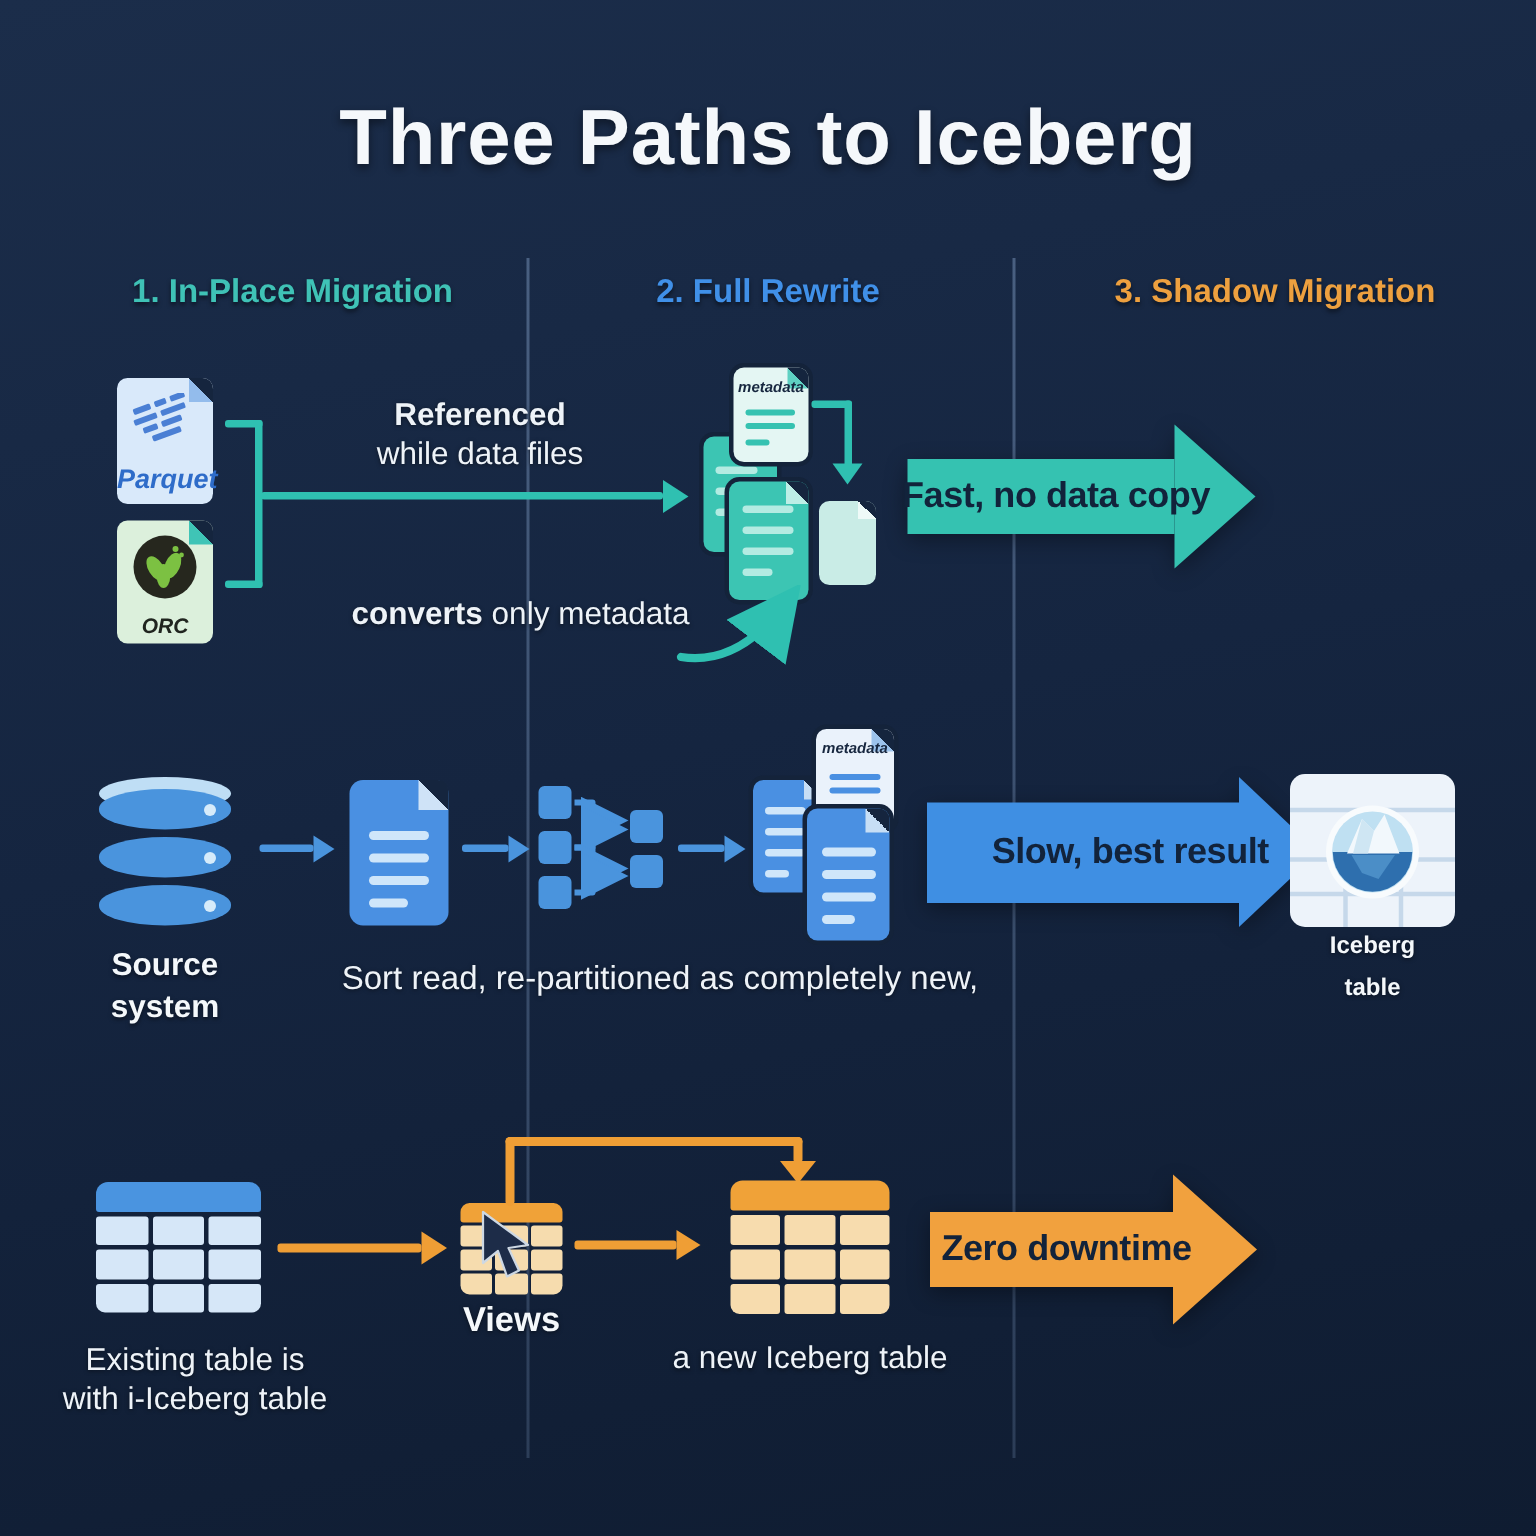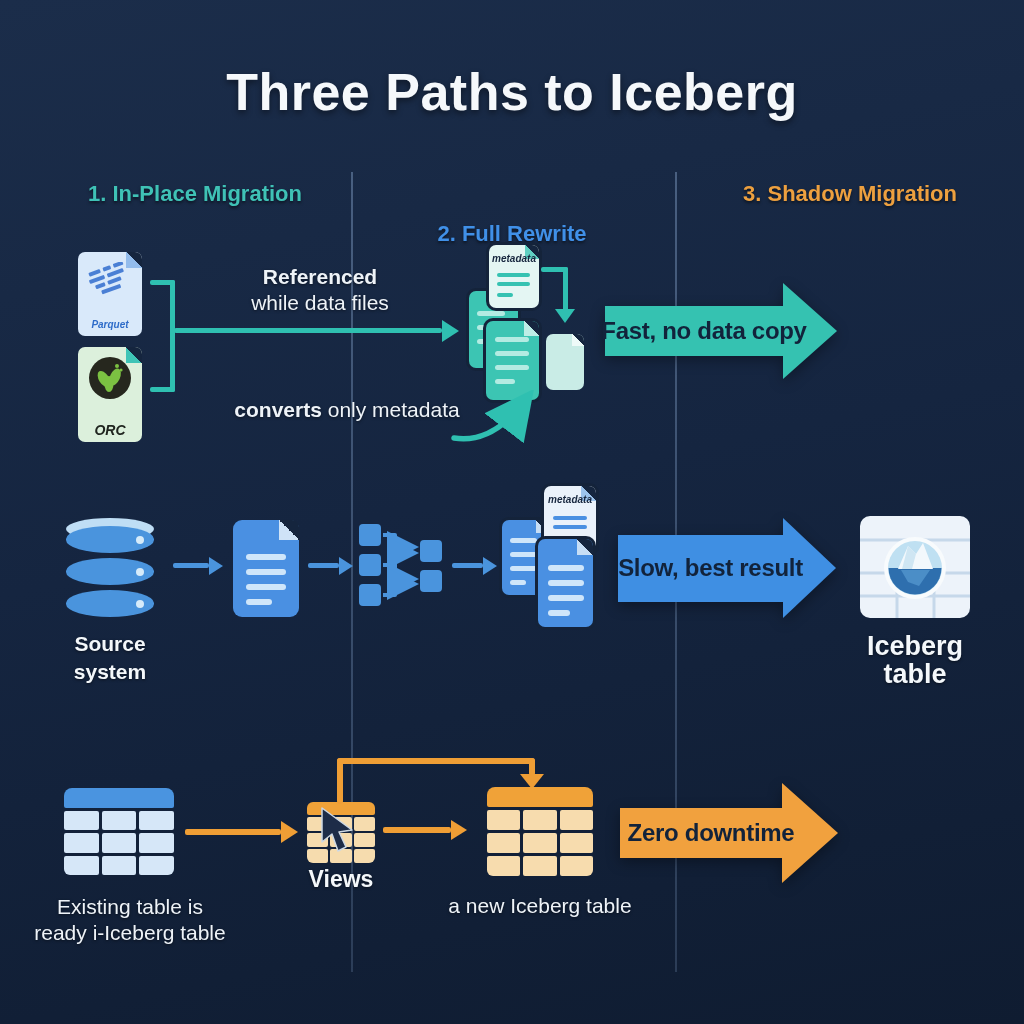--- a/index.html
+++ b/index.html
@@ -7,21 +7,21 @@
        font-family:"Liberation Sans","DejaVu Sans",sans-serif;}
   #canvas{position:relative;width:1024px;height:1024px;
           background:linear-gradient(168deg,#1b2d4a 0%,#152540 48%,#0f1c31 100%);}
   .abs{position:absolute;}
   .title{position:absolute;top:62px;left:0;width:1024px;text-align:center;
          font-size:52px;font-weight:700;color:#f5f8fb;letter-spacing:.5px;
          text-shadow:0 3px 6px rgba(0,0,0,.45);}
   .colhead{position:absolute;top:181px;font-size:22px;font-weight:700;text-align:center;
            text-shadow:0 2px 3px rgba(0,0,0,.5);}
   .colhead.c1{left:20px;width:350px;color:#3fc2b6;}
-  .colhead.c2{left:357px;width:310px;color:#4090e8;margin-top:40px;}
+  .colhead.c2{left:357px;width:310px;color:#4090e8;}
   .colhead.c3{left:679px;width:342px;color:#eda03f;}
   .divider{position:absolute;top:172px;width:2px;height:800px;
            background:linear-gradient(180deg,rgba(140,170,210,.42),rgba(140,170,210,.22));}
   .note{position:absolute;color:#eef3f8;font-size:21px;line-height:26px;text-align:center;
         text-shadow:0 1px 3px rgba(0,0,0,.5);}
   .note .b{font-weight:700;}
   .lbl{position:absolute;color:#f4f8fb;font-weight:700;text-align:center;
        text-shadow:0 1px 3px rgba(0,0,0,.5);}
   
   .seg{position:absolute;background:var(--c);border-radius:2px;}
@@ -83,24 +83,24 @@
         <rect x="4" y="4" width="12" height="4" rx="1"></rect>
           <rect x="19" y="4" width="8" height="4" rx="1"></rect>
           <rect x="30" y="4" width="10" height="4" rx="1"></rect>
         <rect x="2" y="11" width="16" height="4" rx="1"></rect>
           <rect x="21" y="11" width="17" height="4" rx="1"></rect>
         <rect x="6" y="18" width="10" height="4" rx="1"></rect>
           <rect x="19" y="18" width="14" height="4" rx="1"></rect>
         <rect x="10" y="25" width="20" height="4" rx="1"></rect>
       </g>
     </svg>
-    <div style="position:absolute;bottom:6px;width:100%;text-align:center;font-size:10px;font-weight:700;color:#2e6cc9;">Parquet</div>
-  </div>
-
-  <div class="file" style="left:78px;top:347px;width:64px;height:95px;background:#dcf0dc;--foldc:#3fc4b6;--fs:16px;">
+    <div style="position:absolute;bottom:6px;width:100%;text-align:right;font-size:18px;font-weight:700;color:#2e6cc9;">Parquet</div>
+  </div>
+
+  <div class="file" style="left:78px;top:347px;width:64px;height:82px;background:#dcf0dc;--foldc:#3fc4b6;--fs:16px;">
     <span class="fold"></span>
     <svg width="46" height="46" style="position:absolute;left:9px;top:8px;">
       <circle cx="23" cy="23" r="21" fill="#26271e"></circle>
       <g fill="#7cc142">
         <ellipse cx="17" cy="24" rx="5" ry="9" transform="rotate(-32 17 24)"></ellipse>
         <ellipse cx="28" cy="22" rx="5" ry="9" transform="rotate(24 28 22)"></ellipse>
         <ellipse cx="22" cy="29" rx="4.5" ry="8"></ellipse>
         <circle cx="30" cy="11" r="2"></circle>
           <circle cx="34" cy="15" r="1.6"></circle>
       </g>
@@ -225,21 +225,21 @@
   </div>
   <div class="file outlined" style="left:538px;top:539px;width:55px;height:88px;background:#4a90e2;--foldc:#c7def5;--fs:16px;--linec:#cfe6fa;">
     <span class="fold"></span>
     <i style="left:10px;top:26px;width:36px;height:6px;"></i>
       <i style="left:10px;top:41px;width:36px;height:6px;"></i>
       <i style="left:10px;top:56px;width:36px;height:6px;"></i>
       <i style="left:10px;top:71px;width:22px;height:6px;"></i>
   </div>
 
   <div class="bigarrow" style="--c:#3f8fe3;left:618px;top:518px;height:100px;--half:50px;--hw:53px;">
-    <div class="bodyp" style="width:165px;height:67px;">
+    <div class="bodyp" style="width:165px;height:67px;padding-left:43px;">
       <span class="albl">Slow, best result</span>
     </div>
     <div class="headp"></div>
   </div>
 
   <svg class="abs" style="left:860px;top:516px;" width="110" height="102">
     <rect x="0" y="0" width="110" height="102" rx="10" fill="#edf3fa"></rect>
     <g stroke="#c6d8ea" stroke-width="3">
       <line x1="0" y1="24" x2="110" y2="24"></line>
         <line x1="0" y1="57" x2="110" y2="57"></line>
@@ -247,44 +247,45 @@
       <line x1="37" y1="57" x2="37" y2="102"></line>
         <line x1="74" y1="57" x2="74" y2="102"></line>
     </g>
     <circle cx="55" cy="52" r="31" fill="#f8fbfd"></circle>
     <circle cx="55" cy="52" r="27" fill="#bfe0f2"></circle>
     <path d="M28.5,52 a26.5,26.5 0 0 0 53,0 z" fill="#2e6fae"></path>
     <polygon points="38,53 48,30 56,38 63,27 73,53" fill="#f2f8fc"></polygon>
     <polygon points="48,30 56,38 52,53 42,53" fill="#cfe6f3"></polygon>
     <polygon points="41,54 70,54 59,70 48,66" fill="#4b8ec7"></polygon>
   </svg>
-  <div class="lbl" style="left:845px;top:632px;width:140px;font-size:27px;line-height:28px;">
+  <div class="lbl" style="left:845px;top:617px;width:140px;font-size:16px;line-height:28px;">
     <div>Iceberg</div>
     <div>table</div>
   </div>
   <div class="note" style="left:200px;top:638px;width:480px;line-height:28px;font-size:22px;">
+    <div>Sort read, re-partitioned as completely new,</div>
   </div>
 
   <div class="tbl" style="left:64px;top:788px;width:110px;height:87px;--hc:#4a94e0;--cc:#d6e7f8;--hh2:20px;">
     <div class="hd"></div>
     <div class="grid">
         <div></div>
         <div></div>
         <div></div>
         <div></div>
         <div></div>
         <div></div>
         <div></div>
         <div></div>
         <div></div>
       </div>
   </div>
   <div class="note" style="left:15px;top:894px;width:230px;">
     <div>Existing table is</div>
-    <div>ready i-Iceberg table</div>
+    <div>with i-Iceberg table</div>
   </div>
   <div class="harrow" style="--c:#ef9e35;left:185px;top:829px;width:96px;height:6px;--hh:11px;--hl:17px;"></div>
 
   <div class="tbl" style="left:307px;top:802px;width:68px;height:61px;--hc:#f0a238;--cc:#f6dcae;--hh2:13px;gap:2px;">
     <div class="hd" style="border-radius:6px 6px 2px 2px;"></div>
     <div class="grid" style="gap:2px;">
         <div></div>
         <div></div>
         <div></div>
         <div></div>

